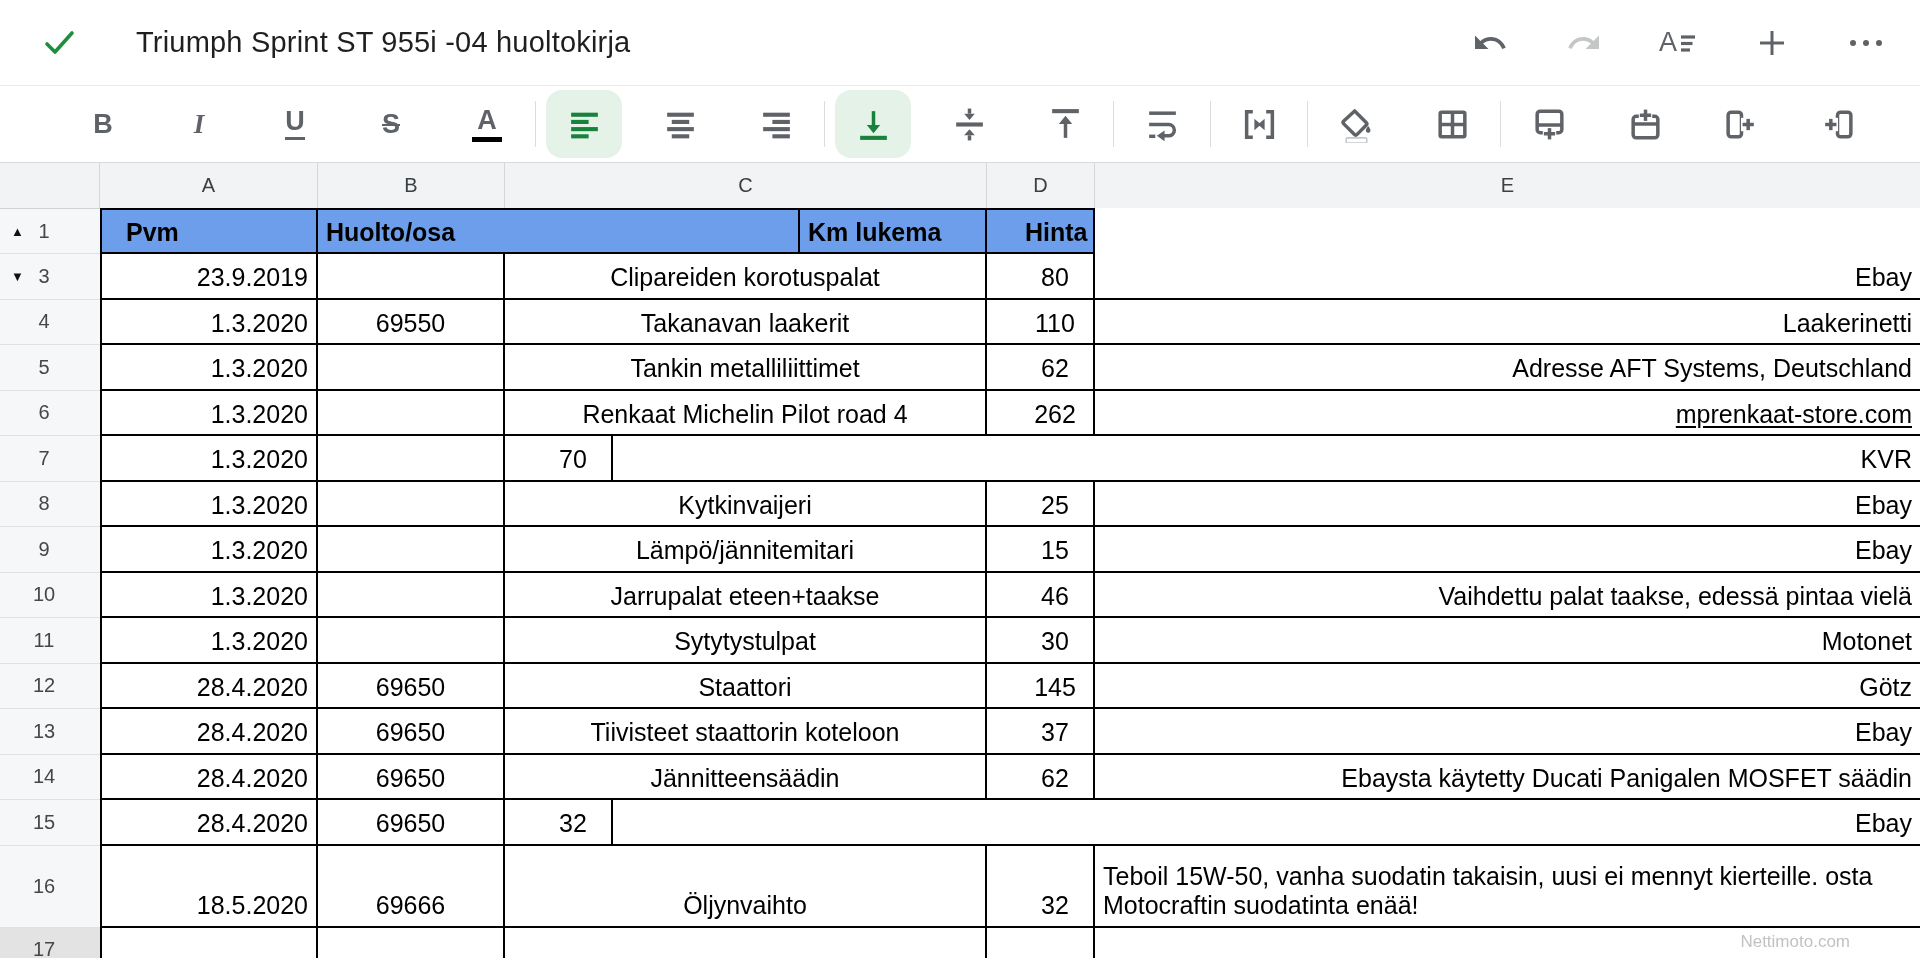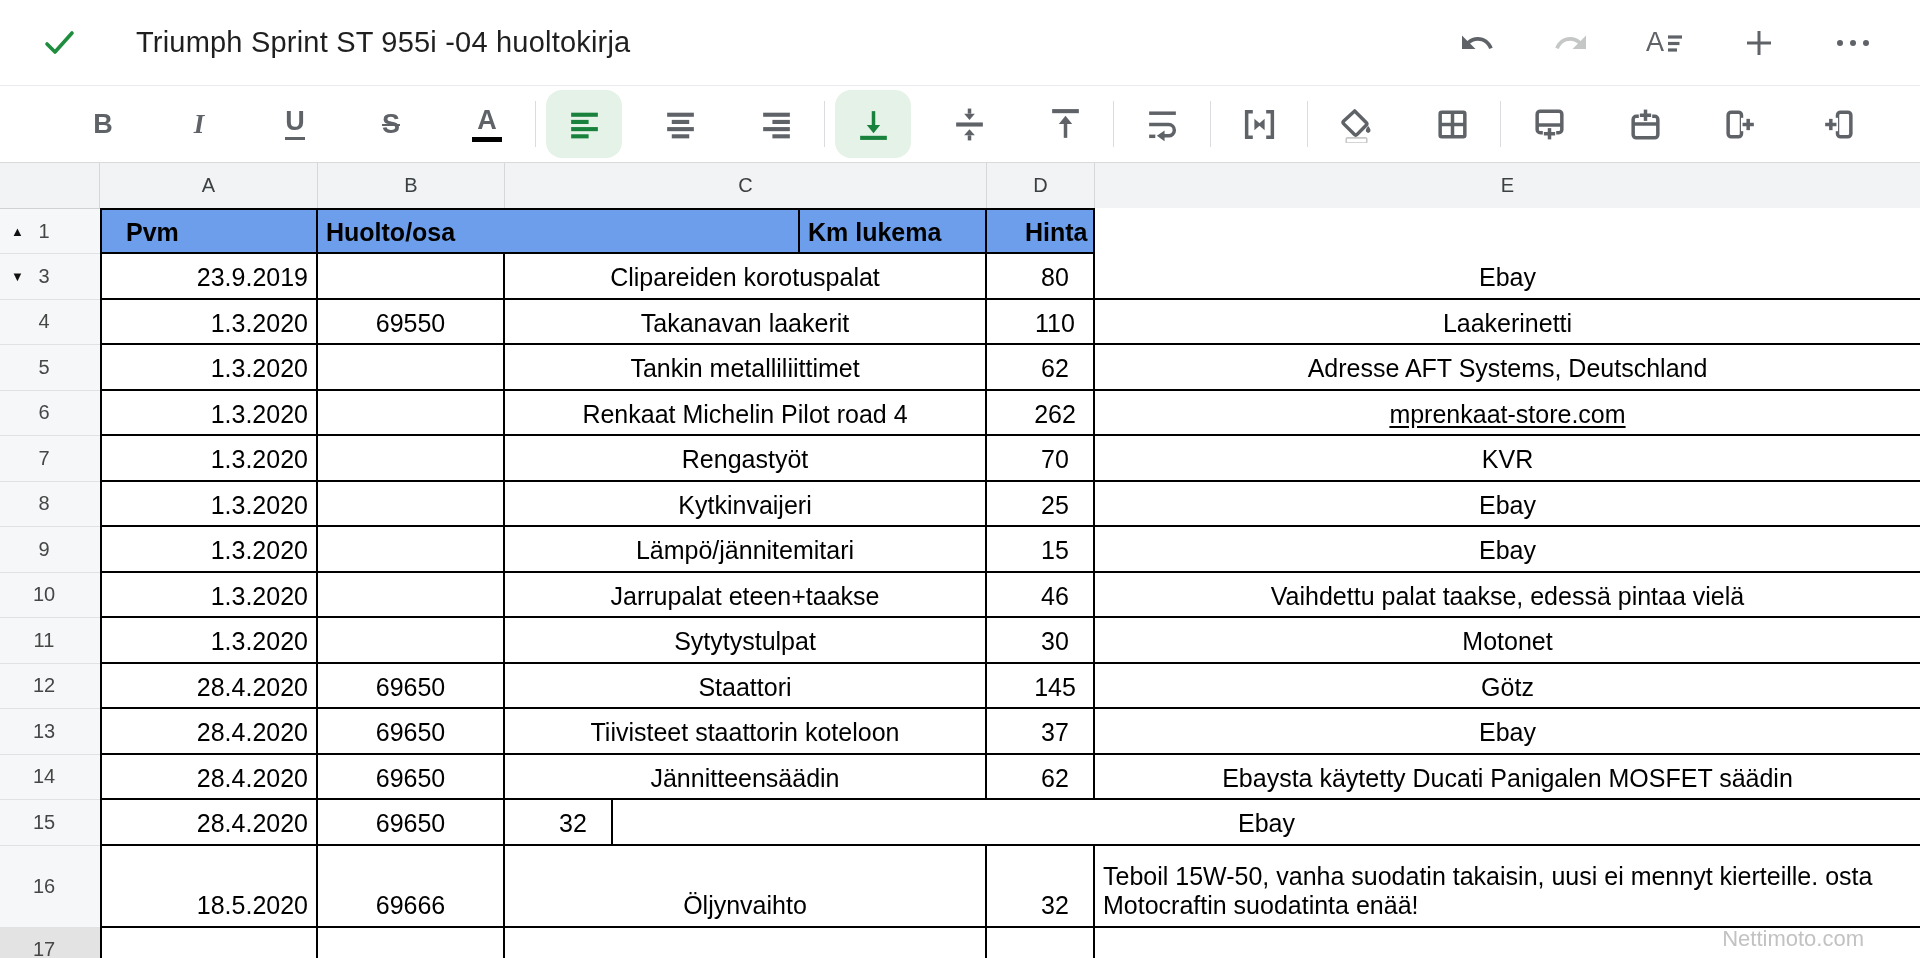--- a/index.html
+++ b/index.html
@@ -1,21 +1,21 @@
 <!DOCTYPE html>
 <html><head>
 <meta charset="utf-8">
 <style>
   * { margin:0; padding:0; box-sizing:border-box; }
   html,body { width:1920px; height:958px; overflow:hidden; background:#fff;
               font-family:"Liberation Sans", sans-serif; }
   .app { position:relative; width:1920px; height:958px; background:#fff; }
 
   
-  .topbar { height:86px; display:flex; align-items:center; padding:0 45px 0 38px;
+  .topbar { height:86px; display:flex; align-items:center; padding:0 32px 0 38px;
             border-bottom:1px solid #e8eaed; background:#fff; }
   .check-btn { width:42px; height:42px; display:flex; align-items:center; justify-content:center; }
   .doc-title { margin-left:56px; font-size:29px; color:#1f1f1f; letter-spacing:.2px; white-space:nowrap; }
   .topbar-right { margin-left:auto; display:flex; align-items:center; gap:50px; }
   .tb-ic { width:44px; height:44px; display:flex; align-items:center; justify-content:center; }
   .fmt-wrap { display:flex; align-items:flex-end; gap:3px; }
   .fmt-a { font-size:27px; font-weight:500; color:#5f6368; line-height:1; }
   .dots { display:flex; gap:7px; }
   .dots i { width:6px; height:6px; border-radius:50%; background:#5f6368; }
 
@@ -57,26 +57,26 @@
   .gutter.shaded { background:#e3e3e4; }
   .row.header .gutter { border-top:1px solid #cfd1d3; }
   .gutter .tri { position:absolute; left:11px; font-size:13px; color:#111; line-height:1; }
   .gutter .rnum { margin-left:30px; width:28px; text-align:center; }
   .cell { border-right:2px solid #000; border-bottom:2px solid #000; display:flex; align-items:flex-end;
           font-size:25px; color:#000; padding:0 8px 5px 8px; overflow:hidden; flex:none; }
   .cell.colA { border-left:2px solid #000; width:218px; justify-content:flex-end;padding-left:24px; }
   .cell.colB { width:187px; justify-content:center; }
   .cell.colC { width:482px; justify-content:center; }
   .cell.colD { width:108px; justify-content:center;padding-left:38px; }
-  .cell.colE { flex:1; border-right:none; justify-content:center; }
+  .cell.colE { flex:1; border-right:none; justify-content:flex-end; }
   .cell span { line-height:1.18; }
   .row.header .cell { background:#6d9eeb; font-weight:700; border-top:2px solid #000; justify-content:flex-start; }
   .cell span.link { text-decoration:underline; text-underline-offset:3px; }
 
-  .watermark { position:absolute; right:56px; bottom:6px; font-size:22px; color:#c2c2c2; }
+  .watermark { position:absolute; right:70px; bottom:6px; font-size:17px; color:#c2c2c2; }
 </style>
 </head>
 <body>
 
 <div class="app">
 
   <div class="topbar">
     <div class="check-btn">
       <svg width="40" height="40" viewBox="0 0 40 40">
         <path d="M8 21 L16 29 L33 10" stroke="#1e8e3e" stroke-width="3.6" fill="none" stroke-linecap="round" stroke-linejoin="round"></path>
@@ -414,23 +414,20 @@
         <div class="row">
           <div class="gutter">
             <span class="rnum">7</span>
           </div>
           <div class="cell colA">
             <span>1.3.2020</span>
           </div>
           <div class="cell colB">
             <span></span>
           </div>
-          <div class="cell colC">
-            <span>Rengastyöt</span>
-          </div>
           <div class="cell colD">
             <span>70</span>
           </div>
           <div class="cell colE">
             <span>KVR</span>
           </div>
         </div>
         <div class="row">
           <div class="gutter">
             <span class="rnum">8</span>

